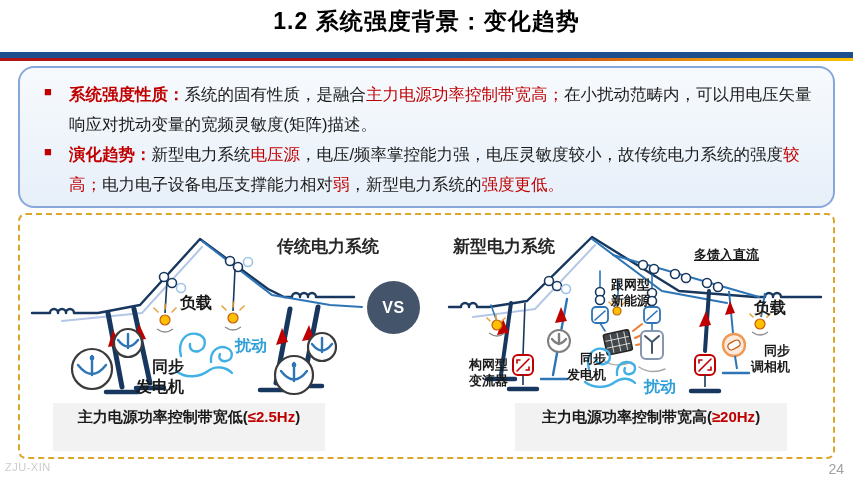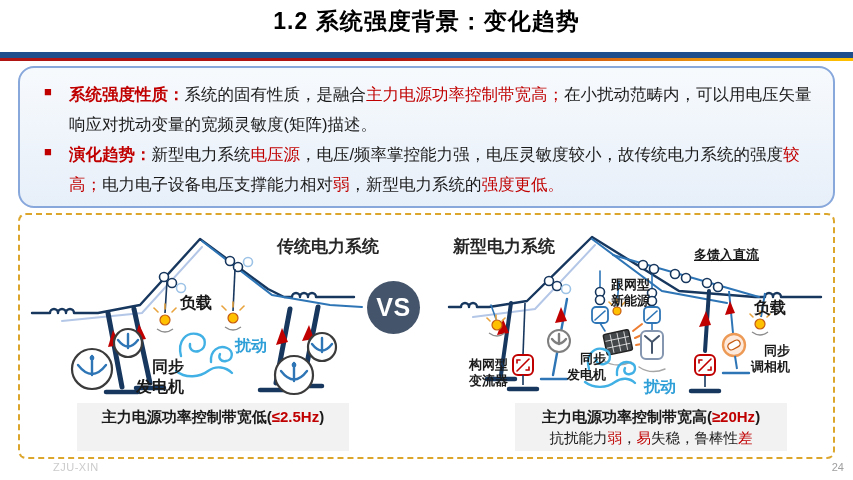--- a/index.html
+++ b/index.html
@@ -19,37 +19,37 @@
   .bullet { position:relative; padding-left:27px; font-size:16.5px; line-height:1.82; color:#1a1a1a; }
   .sq { position:absolute; left:2px; top:1px; color:#c00000; font-size:13px; }
   .red { color:#c00000; }
   .b { font-weight:bold;margin-top:28px; }
 
   .panel { position:absolute; left:18px; top:213px; width:817px; height:246px;
            background:#fff; border:2px dashed #dca62c; border-radius:8px; }
 
   .dia-title { position:absolute; font-size:17px; font-weight:800; color:#262626; text-align:center; }
   .vs { position:absolute; left:347px; top:66px; width:53px; height:53px; border-radius:50%;
-        background:#44546a; color:#fff; font-weight:800; font-size:25px;
+        background:#44546a; color:#fff; font-weight:800; font-size:16px;
         display:flex; align-items:center; justify-content:center; letter-spacing:0.5px; }
 
   .lbl { position:absolute; font-size:16px; font-weight:600; color:#1a1a1a; line-height:1.25; white-space:nowrap; }
   .lbl.small { font-size:13px; }
   .lbl.blue { color:#2f9fd8; font-weight:700;text-align:center; }
   .lbl.center { text-align:right; }
 
   .caption { position:absolute; width:272px; height:48px; background:#f2f2f2;
              text-align:center; padding-top:3px; }
   .cap-l1 { font-size:15px; line-height:1.45; color:#1a1a1a; }
   .cap-l2 { font-size:14.5px; line-height:1.4; color:#1a1a1a; }
 
   .svg-abs { position:absolute; }
 
-  .footer-mark { position:absolute; left:5px; top:461px; font-size:11px; color:#cbcbcb; letter-spacing:0.5px;margin-left:48px; }
-  .page-num { position:absolute; right:9px; top:461px; font-size:11px; color:#a0a0a0; }
+  .footer-mark { position:absolute; left:5px; top:461px; font-size:11px; color:#cbcbcb; letter-spacing:0.5px; }
+  .page-num { position:absolute; right:9px; top:461px; font-size:14px; color:#a0a0a0; }
 
   
   .ln-dark { stroke:#17375e; stroke-width:2.4; fill:none; stroke-linecap:round; stroke-linejoin:round; }
   .ln-mid { stroke:#2e75b6; stroke-width:2; fill:none; stroke-linecap:round; }
   .ln-light { stroke:#b4c7e7; stroke-width:2; fill:none; stroke-linecap:round; }
   .thin { stroke:#17375e; stroke-width:1.6; fill:none; }
   .tr-d { stroke:#17375e; stroke-width:1.6; fill:#fff; }
   .tr-l { stroke:#9dc3e6; stroke-width:1.6; fill:#fff; }
   .pole { stroke:#17375e; stroke-width:5; fill:none; stroke-linecap:round; }
   .pole-th { stroke:#17375e; stroke-width:4; fill:none; stroke-linecap:round; }
@@ -283,26 +283,25 @@
     <div class="lbl center" style="left:104px;top:142px;width:60px;"><span>同步</span><br><span>发电机</span></div>
 
     <div class="lbl small" style="left:674px;top:32px;text-decoration:underline;">多馈入直流</div>
     <div class="lbl small center" style="left:582px;top:62px;width:48px;"><span>跟网型</span><br><span>新能源</span></div>
     <div class="lbl" style="left:734px;top:83px;">负载</div>
     <div class="lbl small center" style="left:442px;top:142px;width:46px;"><span>构网型</span><br><span>变流器</span></div>
     <div class="lbl small center" style="left:540px;top:136px;width:46px;"><span>同步</span><br><span>发电机</span></div>
     <div class="lbl blue" style="left:624px;top:162px;">扰动</div>
     <div class="lbl small center" style="left:724px;top:128px;width:46px;"><span>同步</span><br><span>调相机</span></div>
 
-    <div class="caption" style="left:57px;top:188px;">
+    <div class="caption" style="left:33px;top:188px;">
       <div class="cap-l1"><span class="b">主力电源功率控制带宽低(</span><span class="red b">≤2.5Hz</span><span class="b">)</span></div>
     </div>
     <div class="caption" style="left:495px;top:188px;">
       <div class="cap-l1"><span class="b">主力电源功率控制带宽高(</span><span class="red b">≥20Hz</span><span class="b">)</span></div>
-      <div class="cap-l2"><span>抗扰能力</span><span class="red">弱</span><span>，</span><span class="red">易</span><span>失稳，鲁棒性</span><span class="red">差</span></div>
     </div>
 
   </div>
 
   <div class="footer-mark">ZJU-XIN</div>
   <div class="page-num">24</div>
 
 </div>
 
 </body></html>

